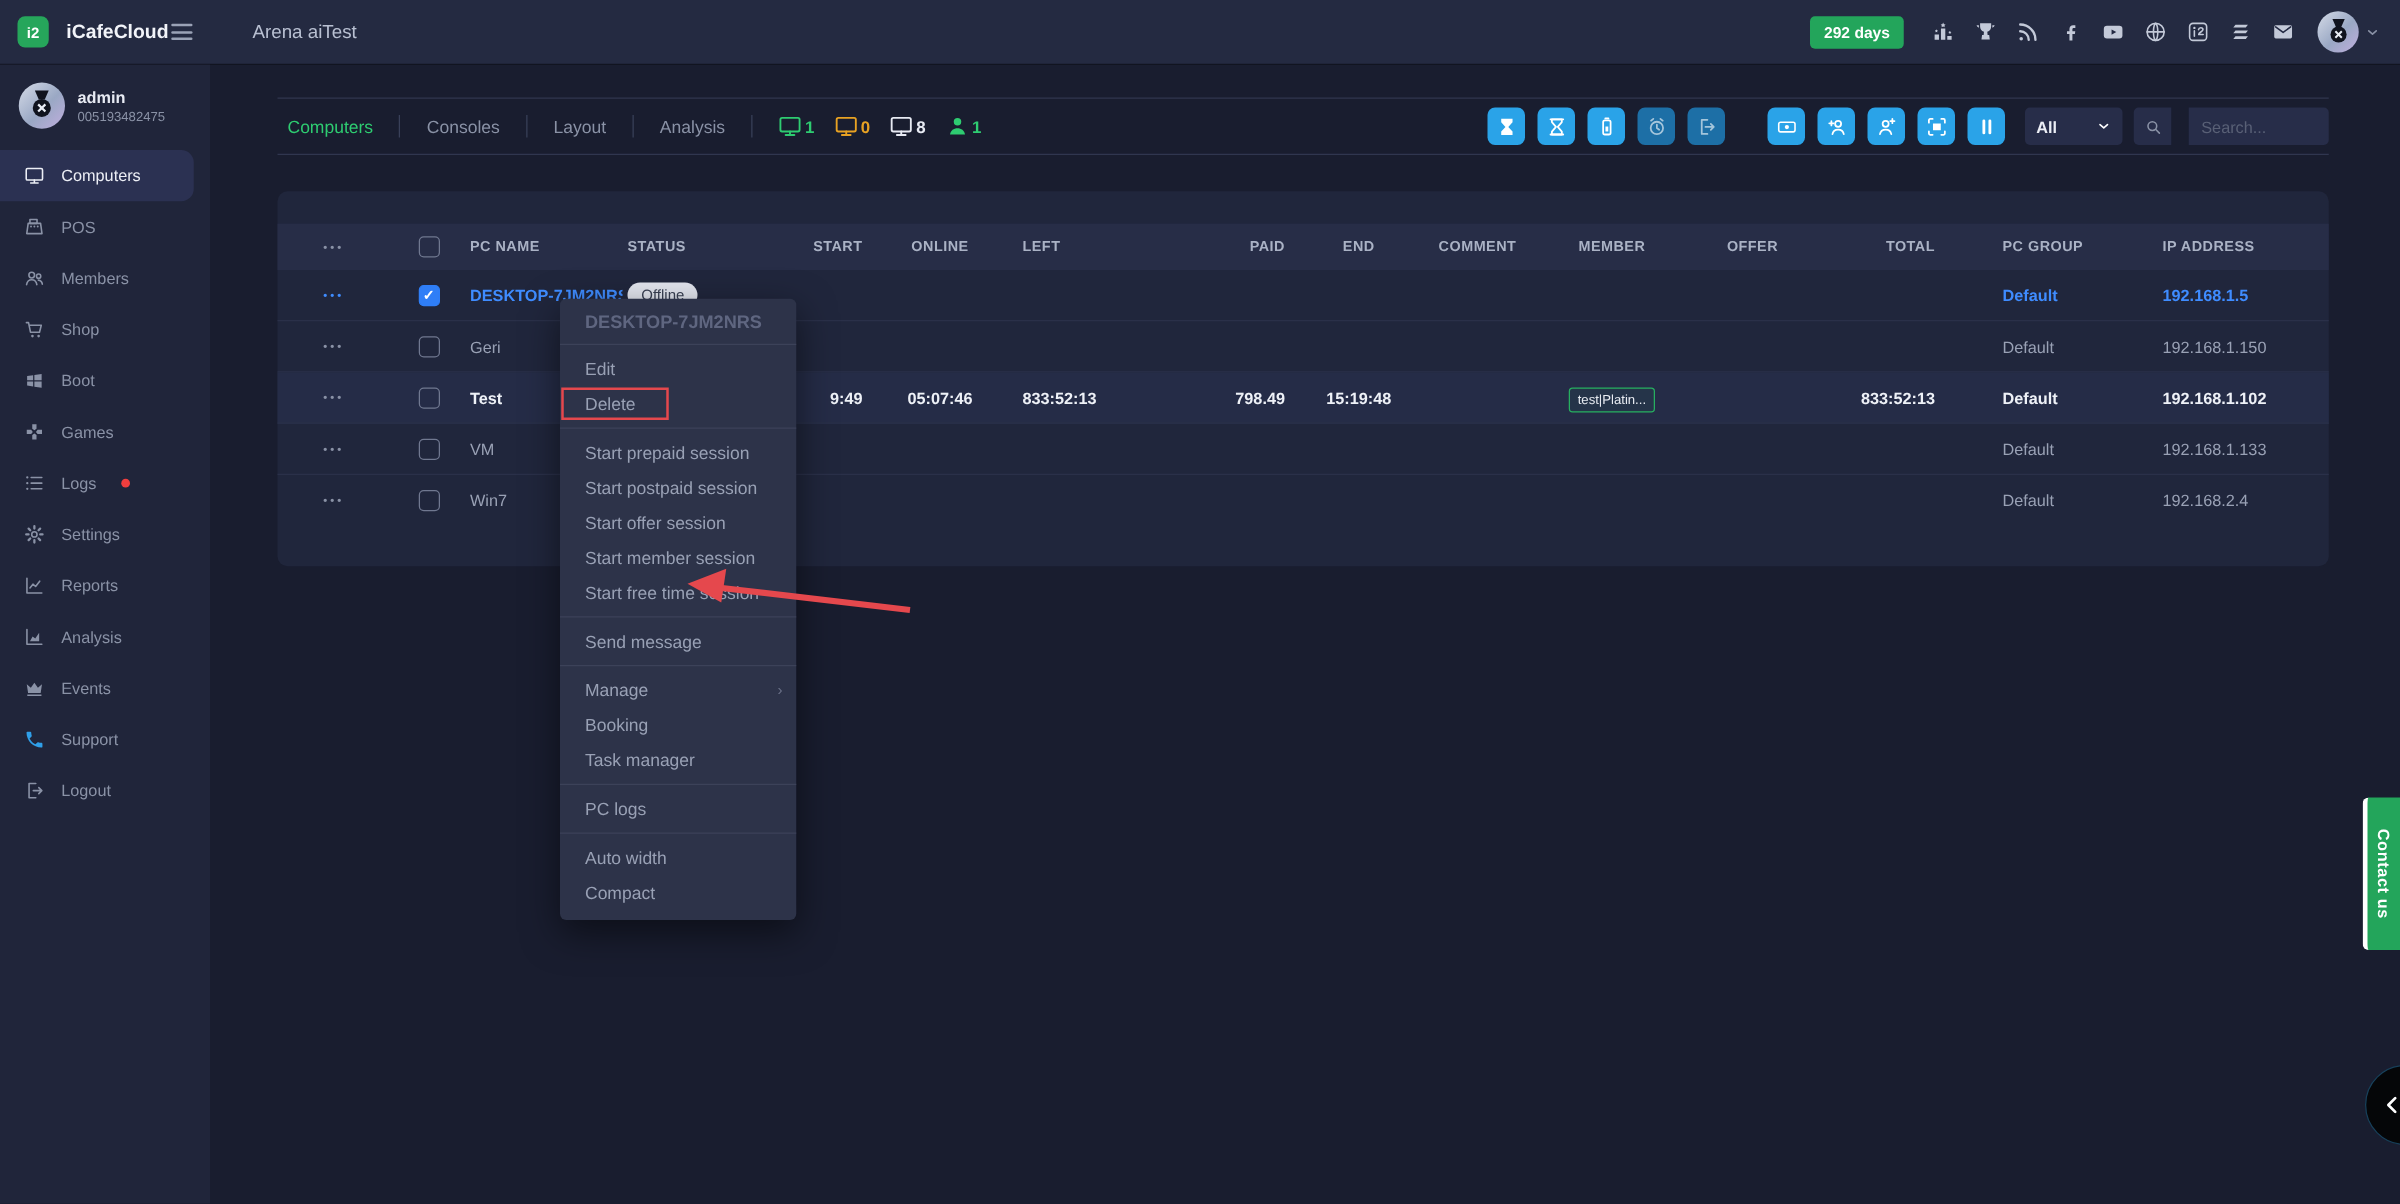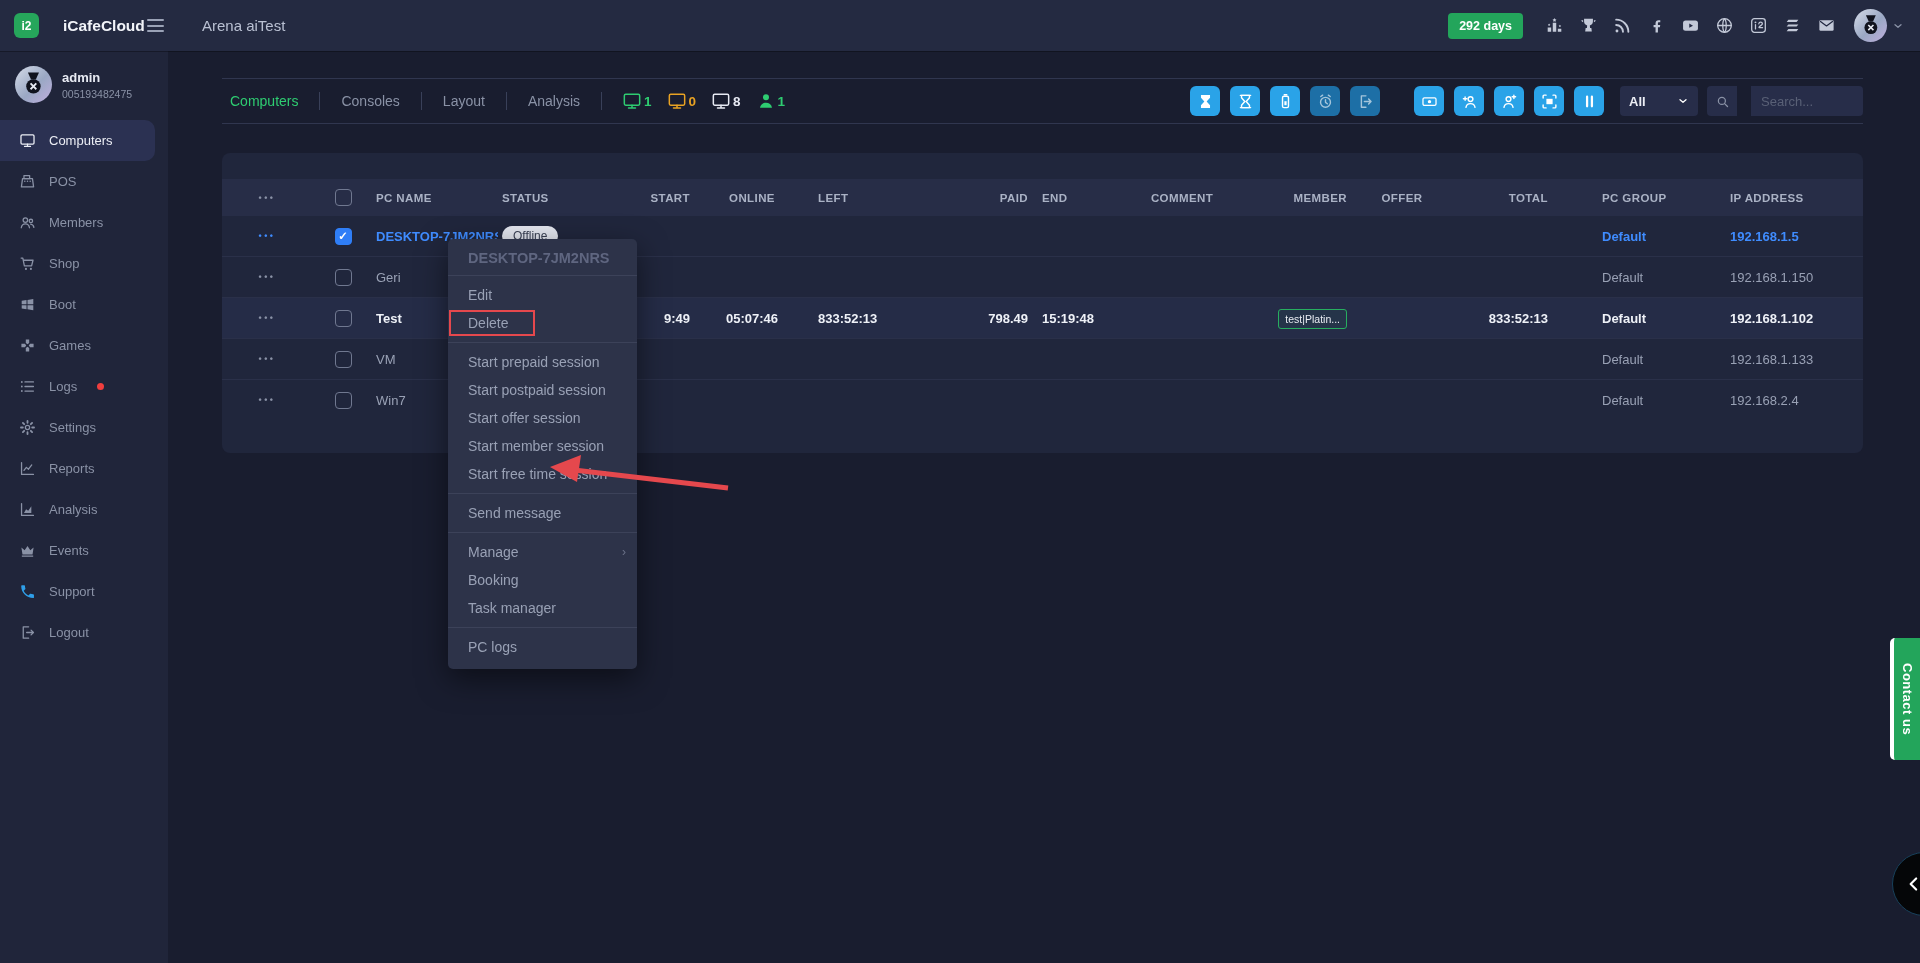--- a/index.html
+++ b/index.html
@@ -6,21 +6,21 @@
   body{width:1920px;height:963px;position:relative;overflow:hidden;background:#191d2f;
        font-family:"Liberation Sans",sans-serif;color:#99a1b5}
   button{font-family:inherit}
   svg{display:block}
 
   
   .topbar{position:absolute;top:0;left:0;right:0;height:51px;background:#242a41;
           display:flex;align-items:center;z-index:30;box-shadow:0 1px 0 rgba(0,0,0,.3)}
   .topbar-left{width:168px;display:flex;align-items:center;justify-content:space-between;
                padding:0 12px 0 14px;box-sizing:border-box;flex:none}
-  .brand{display:flex;align-items:center;gap:24px;cursor:pointer}
+  .brand{display:flex;align-items:center;gap:14px;cursor:pointer}
   .brand-badge{width:25px;height:25px;border-radius:6px;background:#26a65b;color:#fff;
                font-weight:bold;font-size:12px;display:flex;align-items:center;justify-content:center}
   .brand-text{color:#f2f4f9;font-weight:bold;font-size:15.5px}
   .hamburger{background:none;border:none;cursor:pointer;padding:2px;display:flex;flex-direction:column;gap:3.5px}
   .hamburger span{display:block;width:17px;height:2px;background:#9aa2b6;border-radius:1px}
   .page-title{margin-left:34px;color:#b9c0d2;font-size:15px}
   .topbar-right{margin-left:auto;display:flex;align-items:center;padding-right:16px}
   .days-badge{background:#23a55b;color:#fff;font-size:12.5px;font-weight:bold;
               padding:6px 11px;border-radius:4px;margin-right:22px;cursor:pointer}
   .tb-icons{display:flex;align-items:center;gap:15px}
@@ -82,22 +82,22 @@
     grid-template-columns:90px 62px 124px 116px 78px 120px 130px 90px 100px 100px 115px 110px 105px 140px 161px}
   .t-header{margin-top:26px;height:37px;background:#272d47;font-size:11.5px;font-weight:bold;
             color:#aab2c5;letter-spacing:.4px}
   .t-row{height:40px;border-bottom:1px solid #2a3049;font-size:13px;color:#99a1b5}
   .t-row:last-child{border-bottom:none}
   .t-row.active-row{background:#252c47;color:#eef1f7;font-weight:bold}
   .c0{text-align:center}.c1{display:flex;justify-content:center}
   .c2{text-align:left;padding-left:2px;white-space:nowrap;overflow:hidden}
   .c3{text-align:left;padding-left:4px}.c4{text-align:right;padding-right:2px}
   .c5{text-align:center}.c6{text-align:left;padding-left:6px}
-  .c7{text-align:right;padding-right:4px}.c8{text-align:left;padding-left:10px}
-  .c9{text-align:center}.c10{text-align:right}.c11{text-align:center}
+  .c7{text-align:right;padding-right:4px}.c8{text-align:center;padding-left:10px}
+  .c9{text-align:center}.c10{text-align:center}.c11{text-align:center}
   .c12{text-align:right;padding-right:14px}.c13{text-align:left;padding-left:40px}
   .c14{text-align:left;padding-left:28px}
   .dots-btn{background:none;border:none;cursor:pointer;color:#8a92a6;font-size:9px;
             letter-spacing:2.5px;font-weight:bold;padding:4px}
   .dots-btn.blue{color:#3f8cff}
   .checkbox{width:17px;height:17px;border:1.6px solid #707890;border-radius:4px;box-sizing:border-box;
             cursor:pointer;display:flex;align-items:center;justify-content:center}
   .checkbox.checked{background:#2f7ef7;border-color:#2f7ef7}
   .checkbox.checked::after{content:"✓";color:#fff;font-size:11.5px;font-weight:bold}
   .pc-link{cursor:pointer}
@@ -634,20 +634,24 @@
       <li class="cm-item"><span>Send message</span></li>
     </ul>
     <ul class="cm-section">
       <li class="cm-item"><span>Manage</span><span class="caret">›</span></li>
       <li class="cm-item"><span>Booking</span></li>
       <li class="cm-item"><span>Task manager</span></li>
     </ul>
     <ul class="cm-section">
       <li class="cm-item"><span>PC logs</span></li>
     </ul>
+    <ul class="cm-section">
+      <li class="cm-item"><span>Auto width</span></li>
+      <li class="cm-item"><span>Compact</span></li>
+    </ul>
   </div>
 
 <svg class="anno-arrow" width="200" height="52" viewBox="0 0 200 52">
   <line x1="188" y1="40" x2="34" y2="22" stroke="#e5484d" stroke-width="5"></line>
   <polygon points="10,19 41,7 37,34" fill="#e5484d"></polygon>
 </svg>
 
 <div class="contact-tab">Contact us</div>
 
 <div class="float-circle" id="float-circle">

